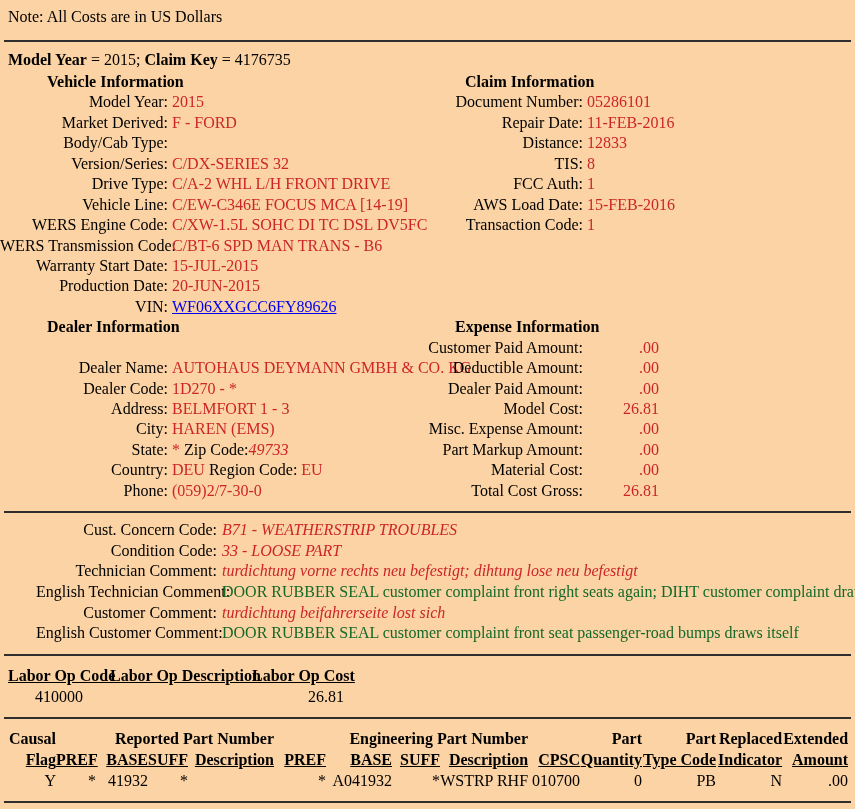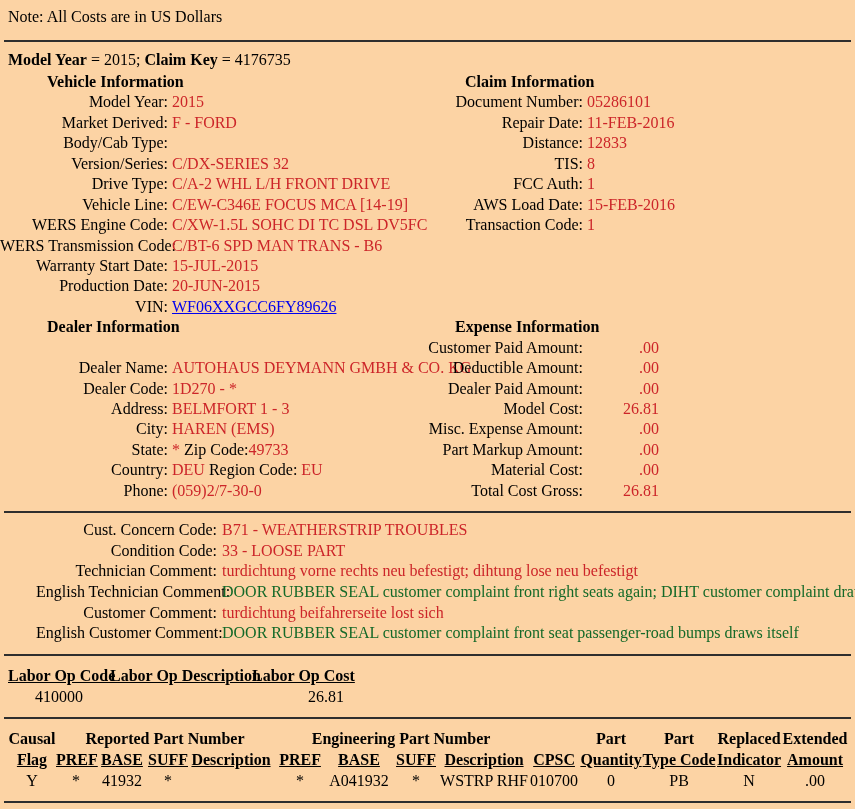--- a/index.html
+++ b/index.html
@@ -30,36 +30,36 @@
   .row{height:20.45px;line-height:20.45px;white-space:nowrap;display:flex;}
   .hdgrow{height:20.45px;line-height:20.45px;font-weight:bold;white-space:nowrap;}
   .hl1{padding-left:47px;}  
   .hr1{padding-left:38px;}  
   .hr2{padding-left:28px;}  
   .lbl{flex:0 0 168px;width:168px;text-align:right;}
   .col-r .lbl{flex:0 0 156px;width:156px;}
   .val{margin-left:4px;color:var(--red);}
   .valk{margin-left:4px;color:#000;}
   .amt{margin-left:4px;width:72px;text-align:right;color:var(--red);}
-  .red{color:var(--red);}
+  .red{color:var(--red);font-style:italic;}
   .green{color:var(--green);}
   a.vin{color:var(--link);text-decoration:underline;margin-left:4px;}
   .comments{margin-top:7px;}
   .crow{display:flex;height:20.6px;line-height:20.6px;white-space:nowrap;}
   .crow .lbl{flex:0 0 181px;width:181px;text-align:right;margin-left:36px;}
   .crow .val{margin-left:5px;}
   table{border-collapse:collapse;table-layout:fixed;}
   th,td{padding:0;font-weight:normal;height:21px;line-height:21px;white-space:nowrap;overflow:visible;}
   .labor{margin:9px 0 0 8px;width:340px;}
   .labor th{text-align:left;font-weight:bold;}
   .labor .u{text-decoration:underline;}
   .labor td.c{text-align:center;}
   .labor td.rr{text-align:right;padding-right:4px;}
   .parts{margin:9px 0 0 8px;width:840px;}
-  .parts th,.parts td{text-align:center;margin-left:16px;}
+  .parts th,.parts td{text-align:right;margin-left:16px;}
   .parts .gh{font-weight:bold;}
   .parts .ch{font-weight:bold;}
   .parts .ch .u{text-decoration:underline;}
 </style>
 </head>
 <body>
 
 <div class="note">Note: All Costs are in US Dollars</div>
 
 <hr>

